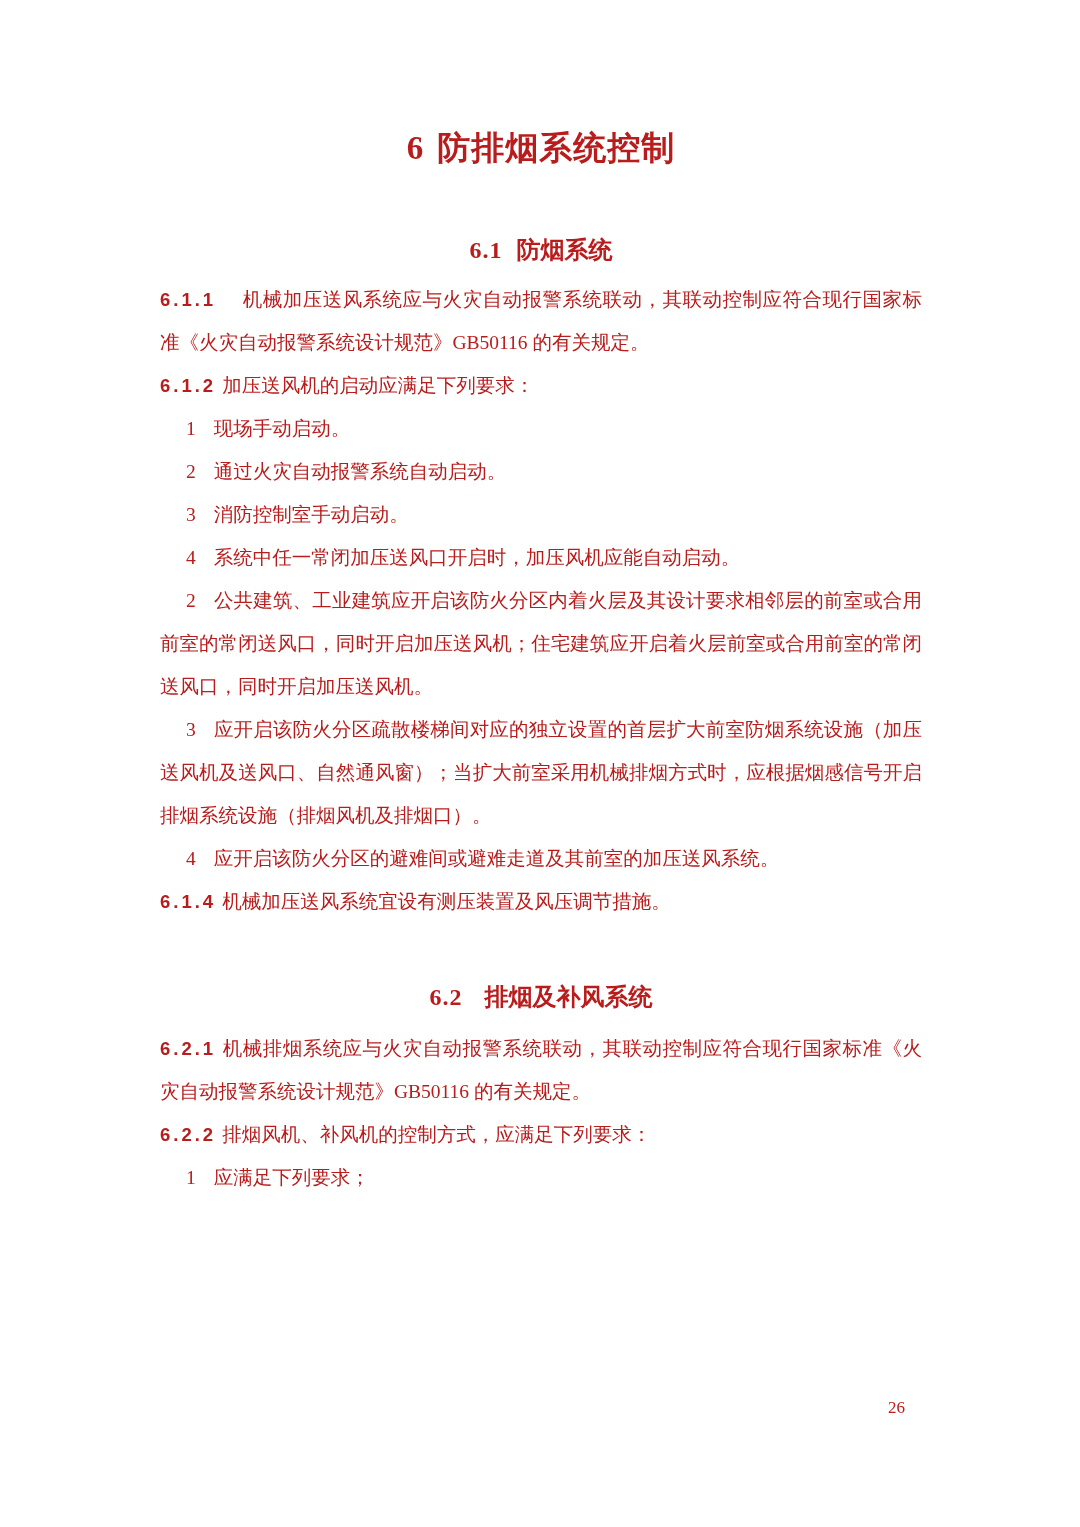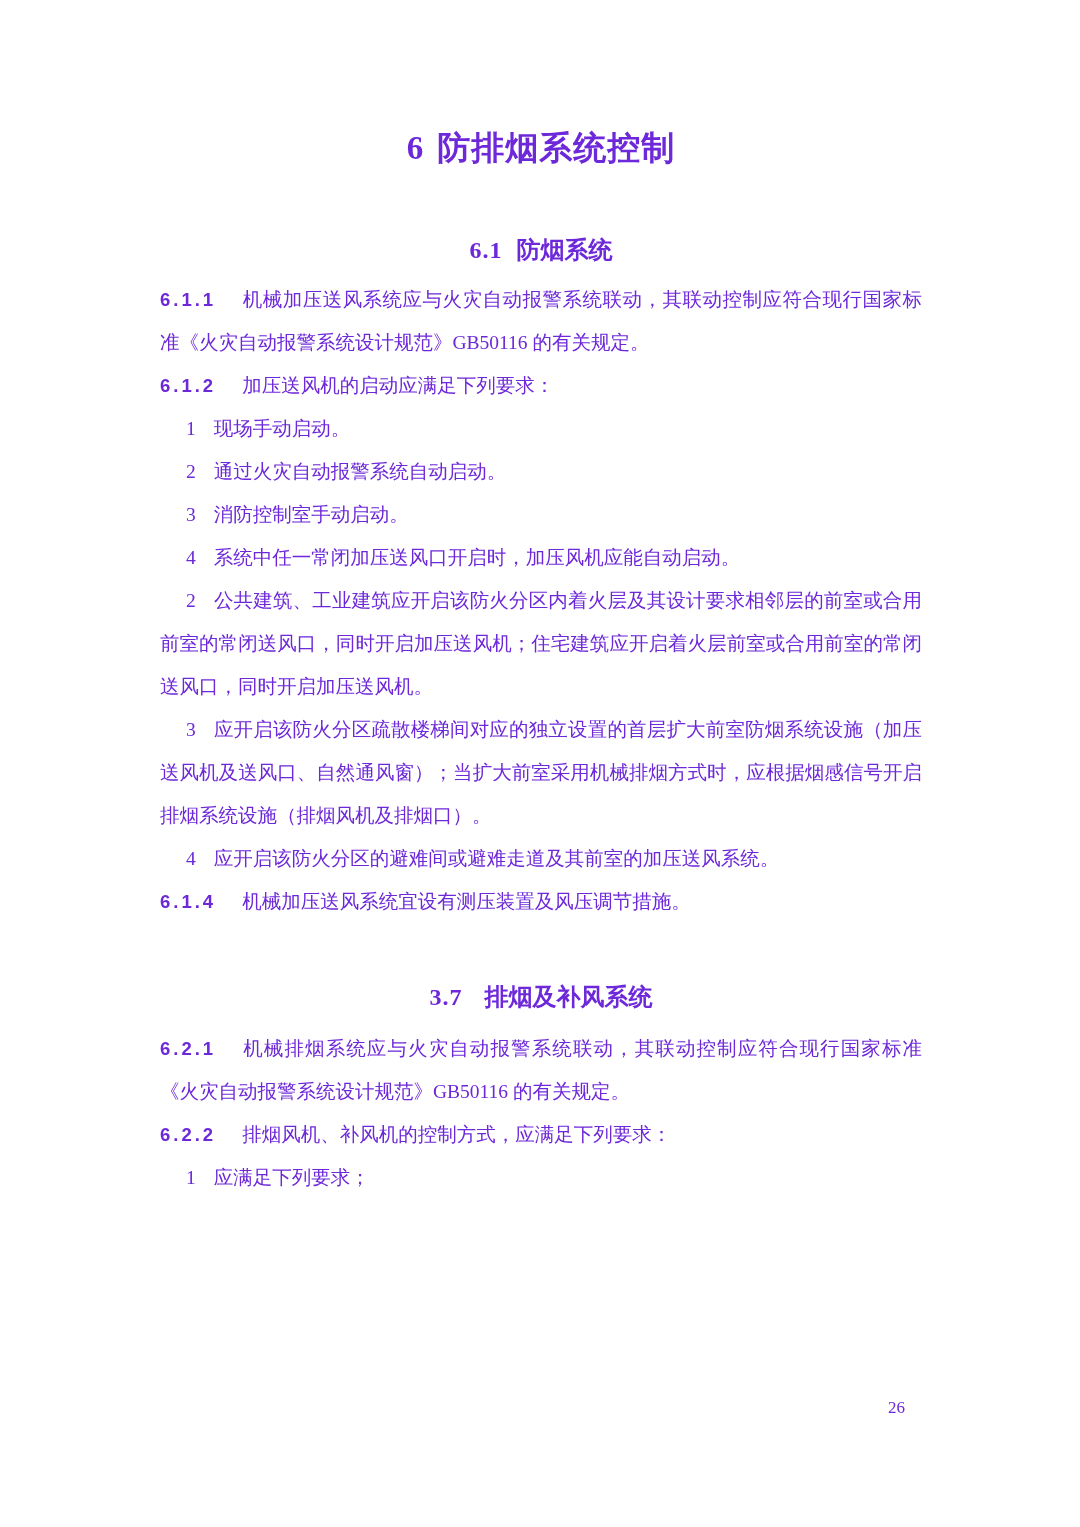--- a/index.html
+++ b/index.html
@@ -2,21 +2,21 @@
 <html><head>
 <meta charset="utf-8">
 <style>
   * { margin: 0; padding: 0; box-sizing: border-box; }
   html, body { background: #ffffff; }
   .page {
     position: relative;
     width: 1080px;
     height: 1527px;
     background: #ffffff;
-    color: #6d28d9;
+    color: #b91c1c;
     font-family: "Liberation Serif", "DejaVu Serif", serif;
     overflow: hidden;
   }
   .content {
     position: absolute;
     left: 160px;
     top: 0;
     width: 762px;
   }
   .doc-title {
@@ -45,21 +45,21 @@
     font-size: 19.5px;
     line-height: 43px;
     text-align: justify;
   }
   p.clause { margin: 0; }
   .clause-num {
     font-family: "Liberation Sans", "DejaVu Sans", sans-serif;
     font-weight: bold;
     font-size: 18.5px;
     letter-spacing: 3px;
-    margin-right: 26px;
+    margin-right: 6px;
   }
   .clause-num.gap-wide { margin-right: 26px; }
   p.item {
     margin: 0;
     text-indent: 26px;
   }
   .item-num {
     margin-right: 18px;
   }
   .page-number {
@@ -93,21 +93,21 @@
 
         <p class="item"><span class="item-num">2</span><span>公共建筑、工业建筑应开启该防火分区内着火层及其设计要求相邻层的前室或合用前室的常闭送风口，同时开启加压送风机；住宅建筑应开启着火层前室或合用前室的常闭送风口，同时开启加压送风机。</span></p>
         <p class="item"><span class="item-num">3</span><span>应开启该防火分区疏散楼梯间对应的独立设置的首层扩大前室防烟系统设施（加压送风机及送风口、自然通风窗）；当扩大前室采用机械排烟方式时，应根据烟感信号开启排烟系统设施（排烟风机及排烟口）。</span></p>
         <p class="item"><span class="item-num">4</span><span>应开启该防火分区的避难间或避难走道及其前室的加压送风系统。</span></p>
 
         <p class="clause"><span class="clause-num">6.1.4</span><span class="clause-text">机械加压送风系统宜设有测压装置及风压调节措施。</span></p>
       </div>
     </section>
 
     <section id="section-2">
-      <h2 class="section-heading"><span class="sec-num">3.7</span><span style="display:inline-block;width:22px"></span><span>排烟及补风系统</span></h2>
+      <h2 class="section-heading"><span class="sec-num">6.2</span><span style="display:inline-block;width:22px"></span><span>排烟及补风系统</span></h2>
 
       <div class="section-body">
         <p class="clause"><span class="clause-num">6.2.1</span><span class="clause-text">机械排烟系统应与火灾自动报警系统联动，其联动控制应符合现行国家标准《火灾自动报警系统设计规范》GB50116 的有关规定。</span></p>
         <p class="clause"><span class="clause-num">6.2.2</span><span class="clause-text">排烟风机、补风机的控制方式，应满足下列要求：</span></p>
         <p class="item"><span class="item-num">1</span><span>应满足下列要求；</span></p>
       </div>
     </section>
 
   </div>
 

